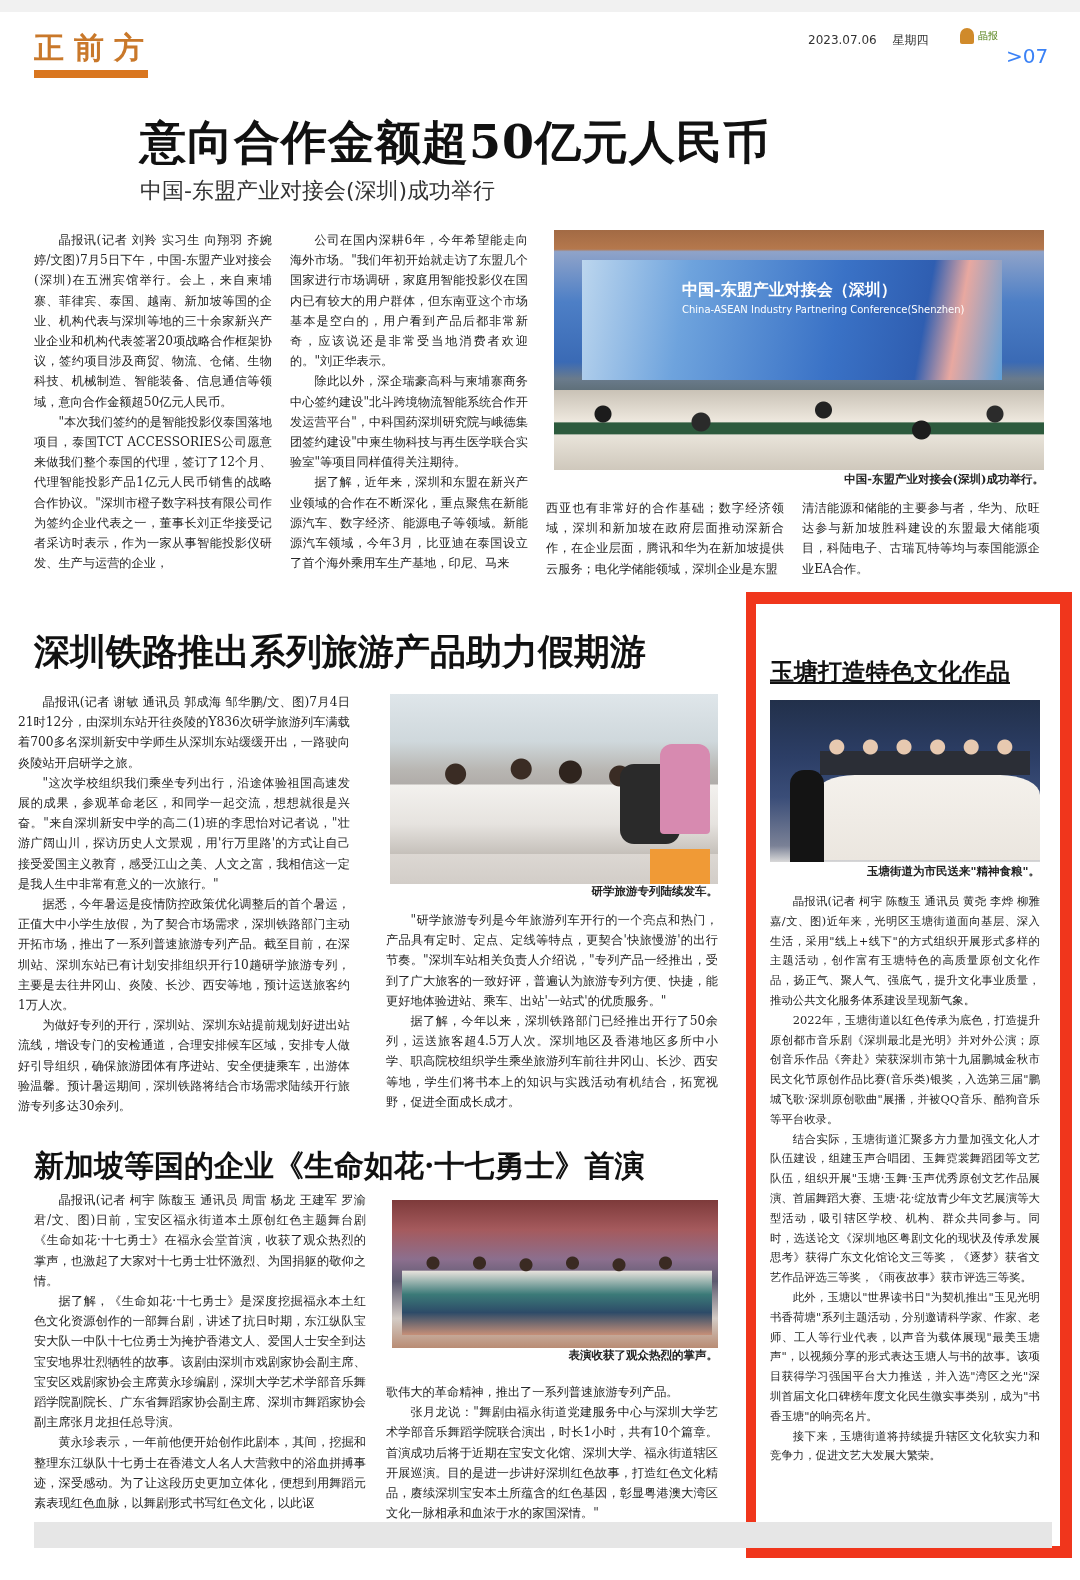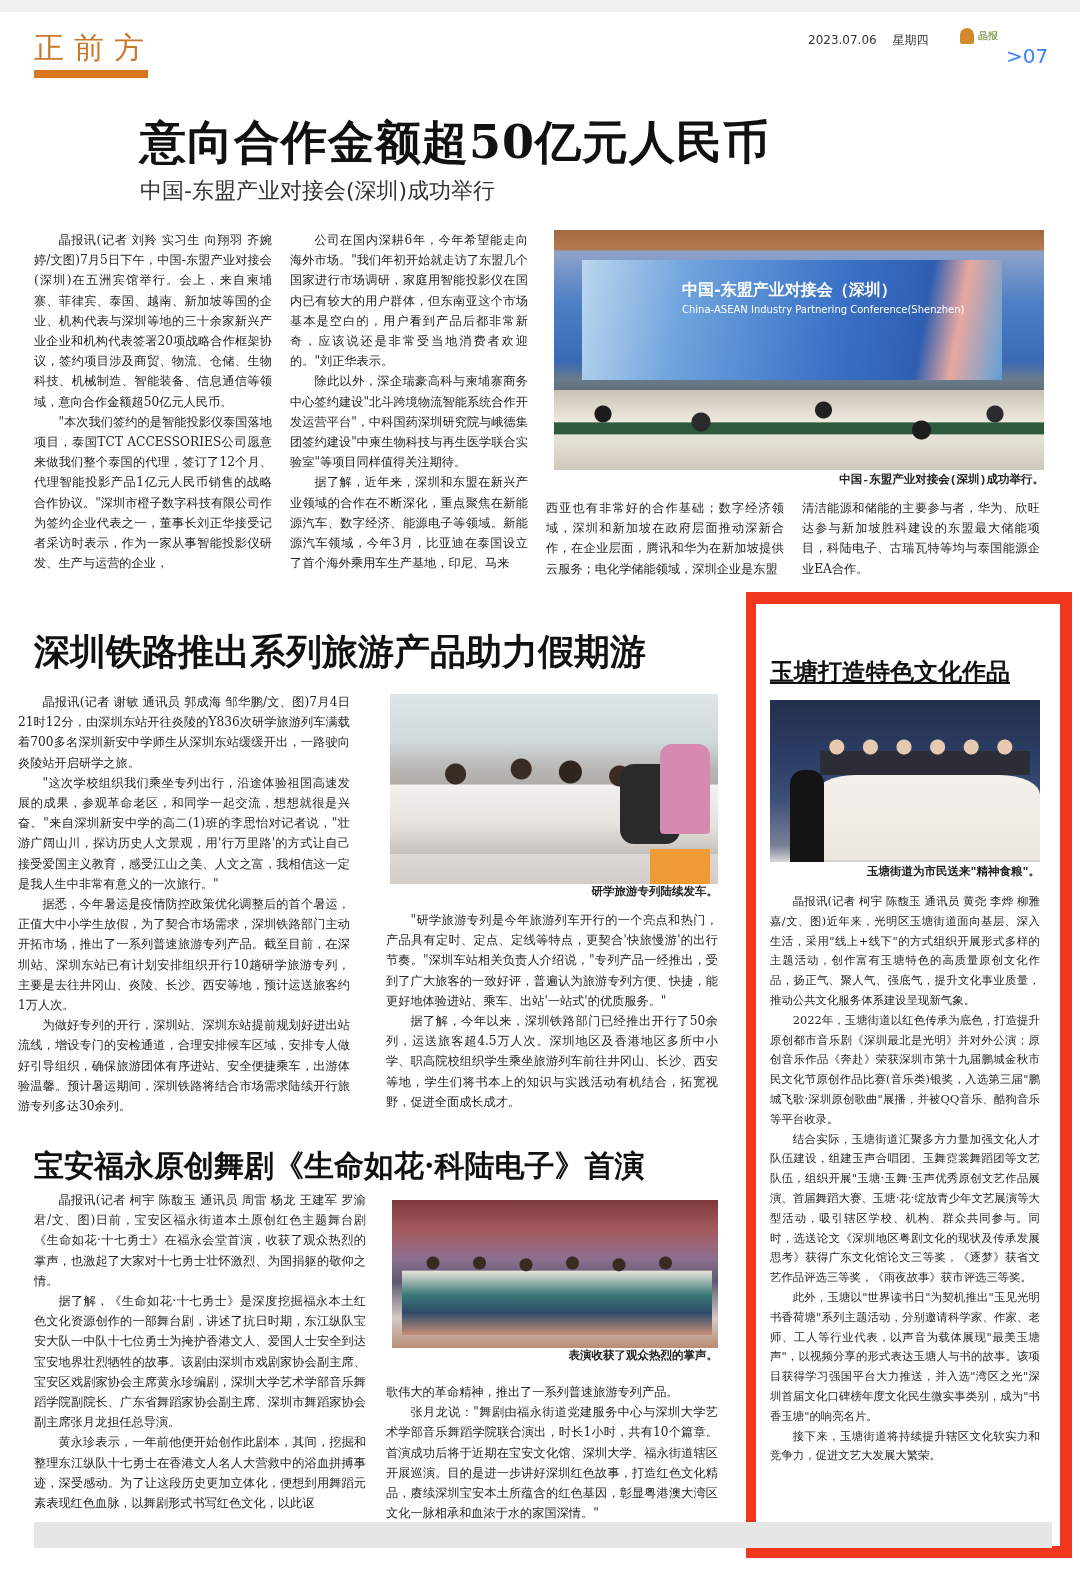--- a/index.html
+++ b/index.html
@@ -1,19 +1,19 @@
 <!DOCTYPE html>
 <html><head>
 <meta charset="utf-8">
 <style>
   * { box-sizing: border-box; margin: 0; padding: 0; }
   html, body { width: 1080px; height: 1580px; background: #ffffff; overflow: hidden; }
   body { font-family: "DejaVu Serif", "Liberation Serif", serif; color: #222; position: relative; }
   .topline { position: absolute; left: 0; top: 0; width: 1080px; height: 12px; background: #f1f1f1; }
-  .section-tag { position: absolute; left: 34px; top: 28px; font-family: "DejaVu Sans", sans-serif; font-size: 30px; letter-spacing: 10px; color: #c9782a; font-weight: normal; }
+  .section-tag { position: absolute; left: 34px; top: 28px; font-family: "DejaVu Sans", sans-serif; font-size: 30px; letter-spacing: 10px; color: #c9782a; font-weight: bold; }
   .section-bar { position: absolute; left: 34px; top: 70px; width: 114px; height: 8px; background: #d9761f; }
   .dateline { position: absolute; left: 808px; top: 32px; font-family: "DejaVu Sans", sans-serif; font-size: 12px; color: #333; }
   .dateline span { margin-right: 12px; }
   .paper-logo { position: absolute; left: 960px; top: 28px; font-size: 10px; color: #4d7c0f; display: flex; align-items: center; gap: 4px; text-align: right; }
   .paper-logo .logo-dot { width: 14px; height: 16px; border-radius: 7px 7px 2px 2px; background: #d08a2a; display: inline-block; }
   .page-no { position: absolute; left: 1006px; top: 44px; font-family: "DejaVu Sans", sans-serif; font-size: 20px; color: #3b82f6; }
 
   .headline1 { position: absolute; left: 140px; top: 112px; font-size: 46px; font-weight: bold; color: #111; letter-spacing: 1px; }
   .subhead1 { position: absolute; left: 140px; top: 176px; font-family: "DejaVu Sans", sans-serif; font-size: 22px; color: #333; }
 
@@ -81,21 +81,21 @@
   <p>除此以外，深企瑞豪高科与柬埔寨商务中心签约建设"北斗跨境物流智能系统合作开发运营平台"，中科国药深圳研究院与峨德集团签约建设"中柬生物科技与再生医学联合实验室"等项目同样值得关注期待。</p>
   <p>据了解，近年来，深圳和东盟在新兴产业领域的合作在不断深化，重点聚焦在新能源汽车、数字经济、能源电子等领域。新能源汽车领域，今年3月，比亚迪在泰国设立了首个海外乘用车生产基地，印尼、马来</p>
 </div>
 <div class="photo conf-photo" style="left:554px; top:230px; width:490px; height:240px;">
   <div class="conf-screen">
     <div class="conf-screen-title">中国-东盟产业对接会（深圳）</div>
     <div class="conf-screen-en">China-ASEAN Industry Partnering Conference(Shenzhen)</div>
   </div>
   <div class="audience"></div>
 </div>
-<div class="caption" style="left:554px; top:472px; width:490px;font-family:Liberation Mono, monospace;">中国-东盟产业对接会(深圳)成功举行。</div>
+<div class="caption" style="left:554px; top:472px; width:490px;">中国-东盟产业对接会(深圳)成功举行。</div>
 <div class="col" style="left:546px; top:498px; width:238px;">
   <p style="text-indent:0">西亚也有非常好的合作基础；数字经济领域，深圳和新加坡在政府层面推动深新合作，在企业层面，腾讯和华为在新加坡提供云服务；电化学储能领域，深圳企业是东盟</p>
 </div>
 <div class="col" style="left:802px; top:498px; width:238px;">
   <p style="text-indent:0">清洁能源和储能的主要参与者，华为、欣旺达参与新加坡胜科建设的东盟最大储能项目，科陆电子、古瑞瓦特等均与泰国能源企业EA合作。</p>
 </div>
 
 <div class="headline2">深圳铁路推出系列旅游产品助力假期游</div>
 <div class="col" style="left:18px; top:692px; width:332px;">
   <p>晶报讯(记者 谢敏 通讯员 郭成海 邹华鹏/文、图)7月4日21时12分，由深圳东站开往炎陵的Y836次研学旅游列车满载着700多名深圳新安中学师生从深圳东站缓缓开出，一路驶向炎陵站开启研学之旅。</p>
@@ -108,21 +108,21 @@
   <div class="train-pack"></div>
   <div class="train-pink"></div>
   <div class="train-orange"></div>
 </div>
 <div class="caption" style="left:390px; top:884px; width:328px;">研学旅游专列陆续发车。</div>
 <div class="col" style="left:386px; top:910px; width:332px;">
   <p>"研学旅游专列是今年旅游列车开行的一个亮点和热门，产品具有定时、定点、定线等特点，更契合'快旅慢游'的出行节奏。"深圳车站相关负责人介绍说，"专列产品一经推出，受到了广大旅客的一致好评，普遍认为旅游专列方便、快捷，能更好地体验进站、乘车、出站'一站式'的优质服务。"</p>
   <p>据了解，今年以来，深圳铁路部门已经推出开行了50余列，运送旅客超4.5万人次。深圳地区及香港地区多所中小学、职高院校组织学生乘坐旅游列车前往井冈山、长沙、西安等地，学生们将书本上的知识与实践活动有机结合，拓宽视野，促进全面成长成才。</p>
 </div>
 
-<div class="headline3">宝安福永原创舞剧《生命如花·科陆电子》首演</div>
+<div class="headline3">新加坡等国的企业《生命如花·十七勇士》首演</div>
 <div class="col" style="left:34px; top:1190px; width:332px;">
   <p>晶报讯(记者 柯宇 陈馥玉 通讯员 周雷 杨龙 王建军 罗渝君/文、图)日前，宝安区福永街道本土原创红色主题舞台剧《生命如花·十七勇士》在福永会堂首演，收获了观众热烈的掌声，也激起了大家对十七勇士壮怀激烈、为国捐躯的敬仰之情。</p>
   <p>据了解，《生命如花·十七勇士》是深度挖掘福永本土红色文化资源创作的一部舞台剧，讲述了抗日时期，东江纵队宝安大队一中队十七位勇士为掩护香港文人、爱国人士安全到达宝安地界壮烈牺牲的故事。该剧由深圳市戏剧家协会副主席、宝安区戏剧家协会主席黄永珍编剧，深圳大学艺术学部音乐舞蹈学院副院长、广东省舞蹈家协会副主席、深圳市舞蹈家协会副主席张月龙担任总导演。</p>
   <p>黄永珍表示，一年前他便开始创作此剧本，其间，挖掘和整理东江纵队十七勇士在香港文人名人大营救中的浴血拼搏事迹，深受感动。为了让这段历史更加立体化，便想到用舞蹈元素表现红色血脉，以舞剧形式书写红色文化，以此讴</p>
 </div>
 <div class="photo dance-photo" style="left:392px; top:1200px; width:326px; height:148px;">
   <div class="dance-people"></div>
 </div>
 <div class="caption" style="left:392px; top:1348px; width:326px;">表演收获了观众热烈的掌声。</div>
 <div class="col" style="left:386px; top:1382px; width:332px;">

